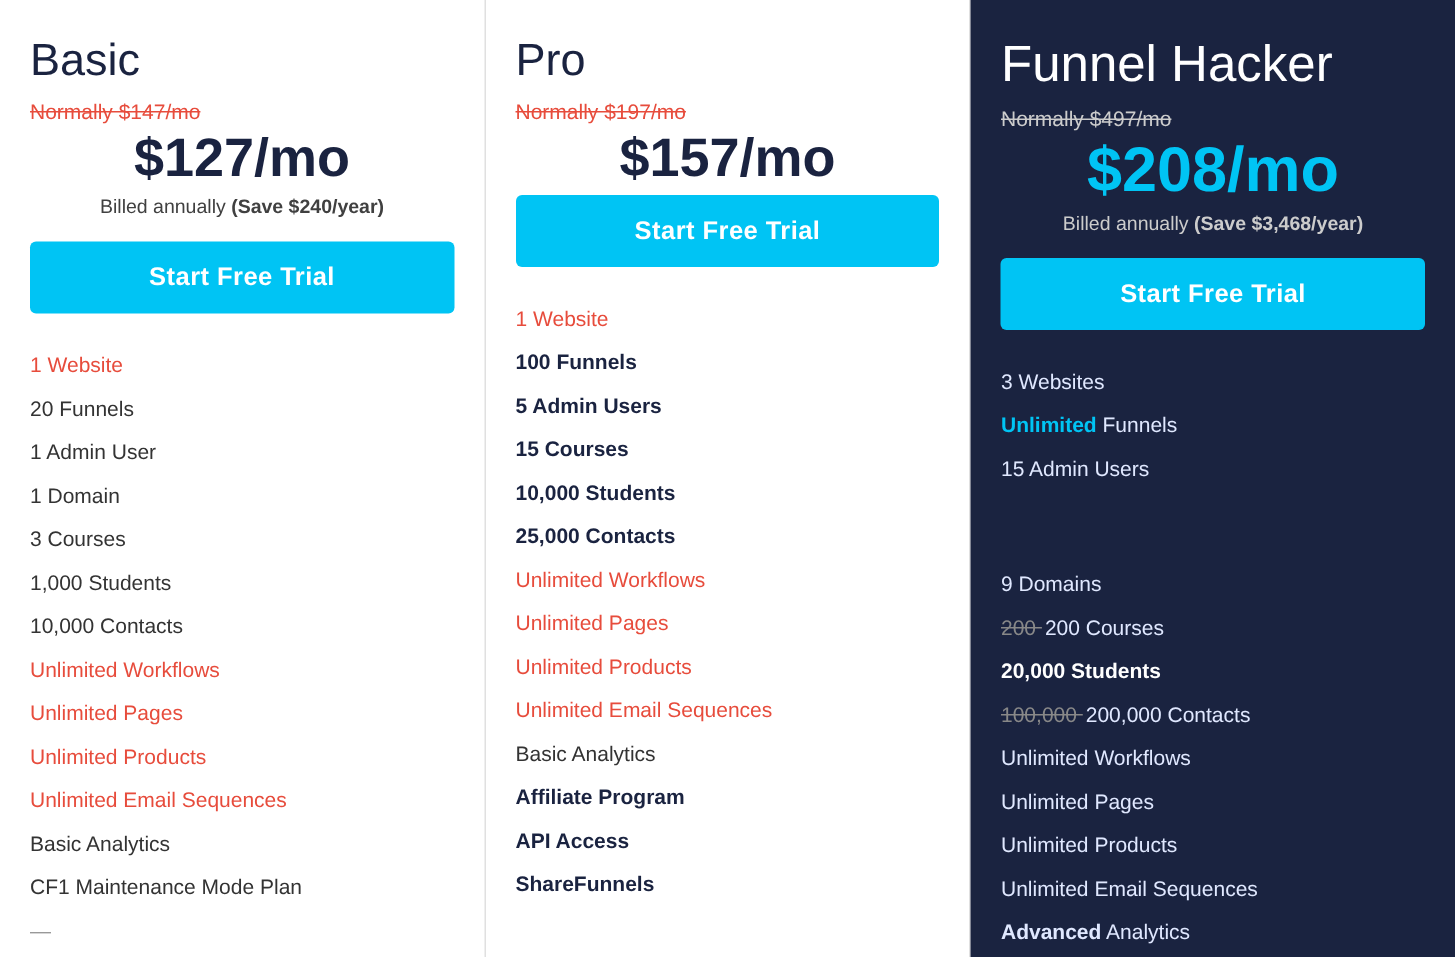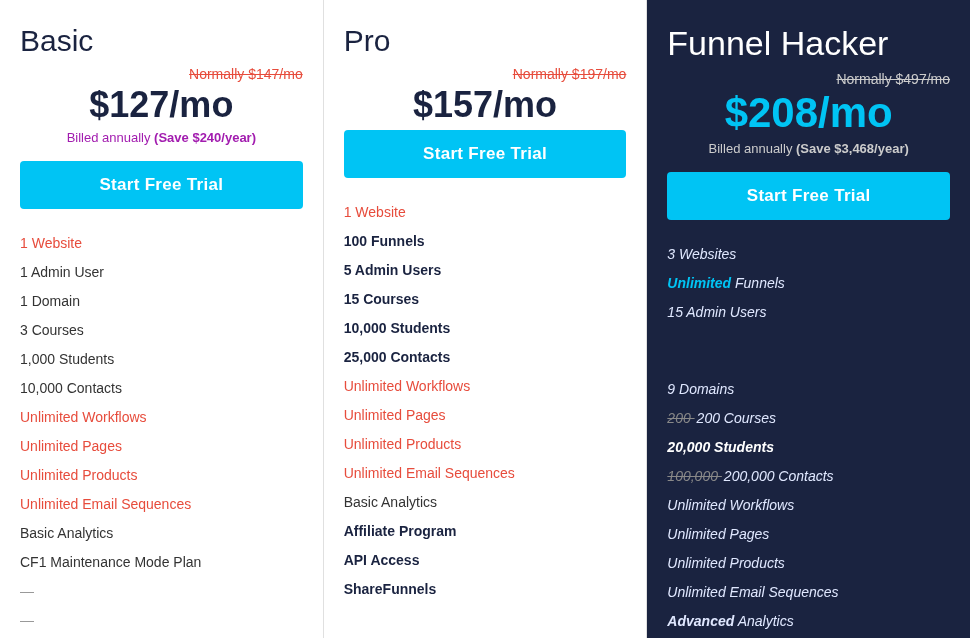--- a/index.html
+++ b/index.html
@@ -32,21 +32,21 @@
       font-weight: 400;
       color: #1a2340;
       text-align: left;
       margin-bottom: 8px;
     }
     .funnel-hacker .plan-title {
       color: #fff;
       font-size: 34px;
     }
     .normal-price {
-      text-align: right;
+      text-align: left;
       color: #e74c3c;
       font-size: 14px;
       text-decoration: line-through;
       margin-bottom: 2px;
     }
     .funnel-hacker .normal-price {
       color: #ccc;
     }
     .main-price {
       text-align: center;
@@ -55,21 +55,21 @@
       color: #1a2340;
       margin-bottom: 4px;
     }
     .funnel-hacker .main-price {
       color: #00c4f4;
       font-size: 42px;
     }
     .billing-note {
       text-align: center;
       font-size: 13px;
-      color: #a21caf;
+      color: #404040;
       margin-bottom: 16px;
     }
     .funnel-hacker .billing-note {
       color: #ccc;
     }
     .billing-note strong {
       font-weight: 700;
     }
     .cta-button {
       display: block;
@@ -91,21 +91,20 @@
       padding: 0;
     }
     .features-list li {
       font-size: 14px;
       color: #333;
       padding: 4px 0;
       line-height: 1.5;
     }
     .funnel-hacker .features-list li {
       color: #e0e8ff;
-      font-style: italic;
     }
     .features-list li.highlight {
       color: #e74c3c;
     }
     .features-list li.bold-feature {
       font-weight: 700;
       color: #1a2340;
     }
     .funnel-hacker .features-list li.bold-feature {
       color: #fff;
@@ -119,20 +118,21 @@
 
 <div class="pricing-container">
 <div class="plan-col">
       <div class="plan-title">Basic</div>
       <div class="normal-price">Normally $147/mo</div>
       <div class="main-price">$127/mo</div>
       <div class="billing-note">Billed annually <strong>(Save $240/year)</strong></div>
       <button class="cta-button">Start Free Trial</button>
       <ul class="features-list">
         <li class="highlight" style="color: rgb(231, 76, 60);">1 Website</li>
+        <li>20 Funnels</li>
         <li>1 Admin User</li>
         <li>1 Domain</li>
         <li>3 Courses</li>
         <li>1,000 Students</li>
         <li>10,000 Contacts</li>
         <li class="highlight" style="color: rgb(231, 76, 60);">Unlimited Workflows</li>
         <li class="highlight" style="color: rgb(231, 76, 60);">Unlimited Pages</li>
         <li class="highlight" style="color: rgb(231, 76, 60);">Unlimited Products</li>
         <li class="highlight" style="color: rgb(231, 76, 60);">Unlimited Email Sequences</li>
         <li>Basic Analytics</li>

